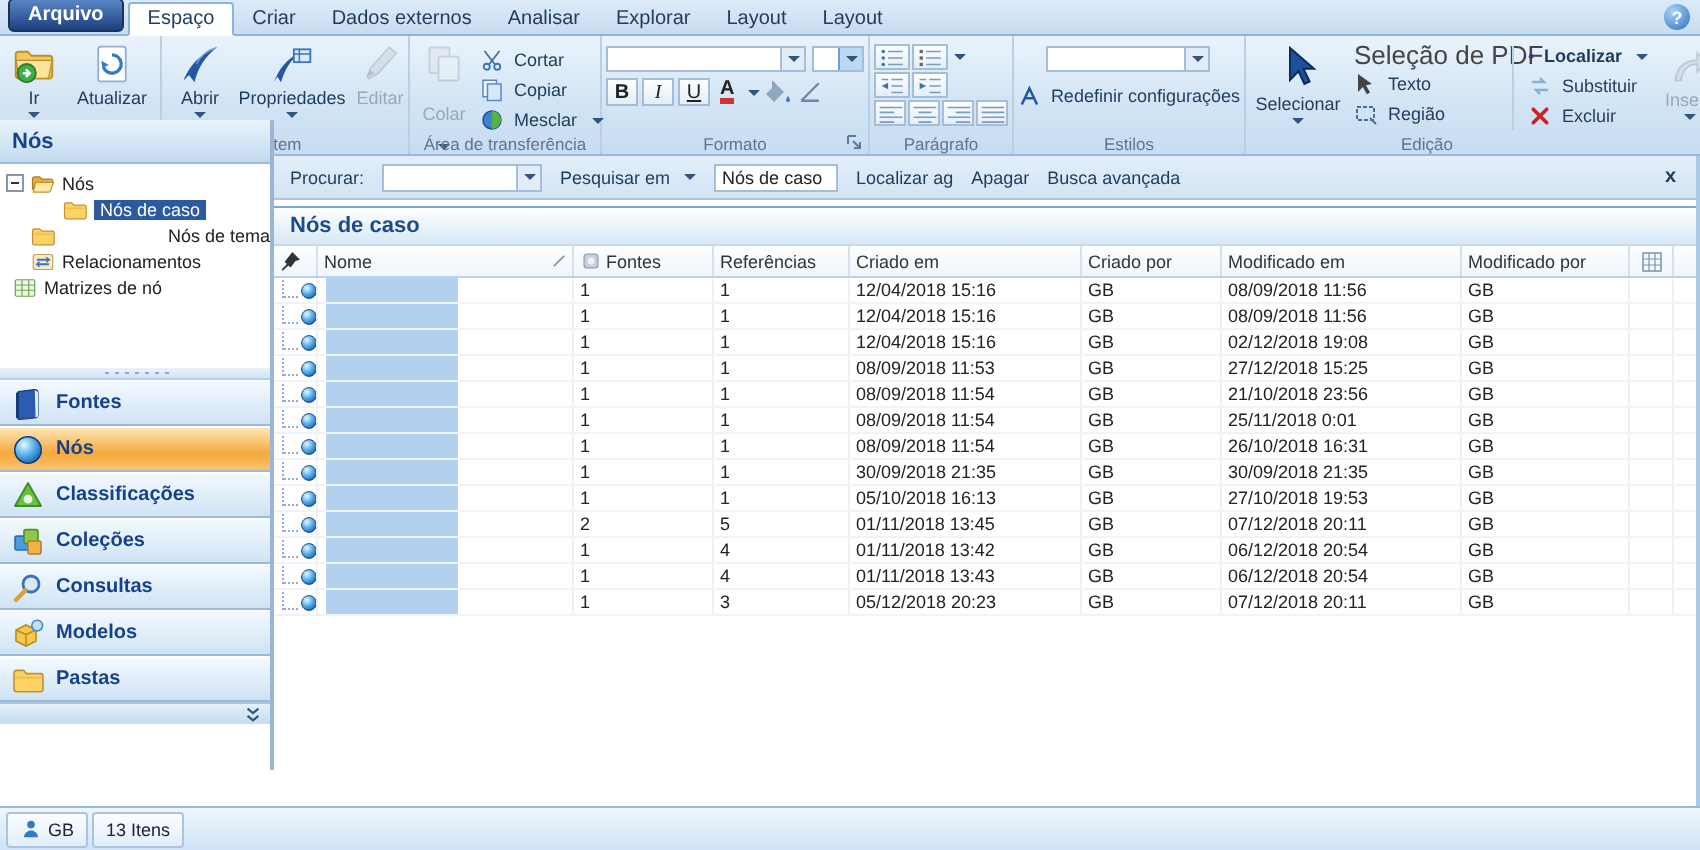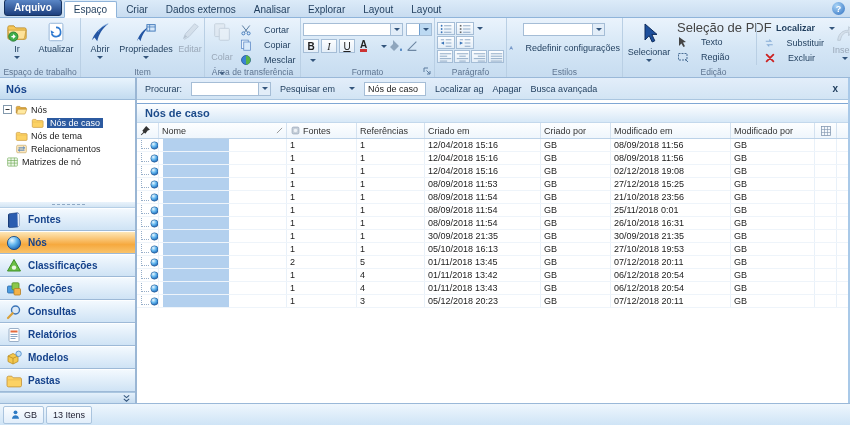--- a/index.html
+++ b/index.html
@@ -29,38 +29,38 @@
        padding:2px 2px 12px;display:flex;align-items:flex-start;}
   .grp-label{position:absolute;bottom:0;left:0;right:0;text-align:center;font-size:8.5px;color:#5e7490;white-space:nowrap;}
   .bigbtn{display:flex;flex-direction:column;align-items:center;font-size:9px;color:#1e3c5c;
           padding-top:1px;line-height:10px;text-align:center;}
   .bigbtn .ic{width:22px;height:22px;margin-bottom:1px;}
   .caret{width:0;height:0;border-left:3px solid transparent;border-right:3px solid transparent;
          border-top:3px solid #33557c;margin-top:2px;}
   .caret.sm{border-top-width:3px;margin:0 0 0 2px;}
   .dis{color:#9aa8b8;}
   .dis svg{opacity:.5;}
-  .smallbtn{display:flex;align-items:center;gap:12px;height:14px;font-size:9px;color:#1e3c5c;white-space:nowrap;}
+  .smallbtn{display:flex;align-items:center;gap:5px;height:14px;font-size:9px;color:#1e3c5c;white-space:nowrap;}
   .smallbtn .ic{width:12px;height:12px;}
   .vline{width:1px;background:#b9cfe4;height:42px;margin:2px 3px 0;}
 
   .combo{height:13px;border:1px solid #a5bdd6;background:#fff;position:relative;box-sizing:border-box;}
   .combo .cbar{position:absolute;right:0;top:0;bottom:0;width:11px;background:#e2edf8;border-left:1px solid #a5bdd6;
     display:flex;align-items:center;justify-content:center;}
   .combo .cbar .caret{margin-top:0;}
   .szcombo .cbar{background:#bcd9f2;border-left:1px solid #6f9fd0;}
   .fbtn{width:16px;height:14px;border:1px solid #a5bdd6;background:linear-gradient(#fdfeff,#e4eef8);
     display:flex;align-items:center;justify-content:center;font-size:10px;color:#222;box-sizing:border-box;}
   .pbtn{width:18px;height:13px;border:1px solid #a5bdd6;background:linear-gradient(#fdfeff,#e4eef8);
     display:flex;align-items:center;justify-content:center;box-sizing:border-box;}
   .pbtn .ic{width:13px;height:10px;}
   .launcher{position:absolute;right:2px;bottom:1px;width:10px;height:10px;}
 
   
-  .sidebar{position:absolute;left:0;top:78px;width:135px;height:325px;border-right:2px solid #9ab6d4;box-sizing:content-box;}
+  .sidebar{position:absolute;left:0;top:60px;width:135px;height:325px;border-right:2px solid #9ab6d4;box-sizing:content-box;}
   .side-header{height:22px;background:linear-gradient(#e9f4fd,#c2dbf0);border-bottom:1px solid #9cbbd9;
     display:flex;align-items:center;padding-left:6px;font-size:11px;font-weight:bold;color:#15428b;box-sizing:border-box;}
   .tree{height:101px;background:#fff;padding-top:3px;box-sizing:border-box;overflow:hidden;}
   .titem{height:13px;display:flex;align-items:center;font-size:9px;color:#222;gap:3px;white-space:nowrap;}
   .titem .ic{width:13px;height:12px;flex:none;}
   .titem .exp{width:9px;height:9px;flex:none;}
   .titem .lbl.sel{background:#2c5aa0;color:#fff;padding:0 3px;}
   .splitter{height:7px;background:linear-gradient(#eaf3fb,#d3e5f4);border-top:1px solid #fff;border-bottom:1px solid #b6cfe6;
     display:flex;align-items:center;justify-content:center;box-sizing:border-box;}
   .splitter .dots{width:34px;height:3px;background-image:radial-gradient(#8ea9c4 1px,transparent 1.2px);background-size:5px 3px;}
@@ -482,21 +482,21 @@
         </div>
         <div class="titem" style="padding-left: 31px;">
           <span class="ic">
             <svg viewBox="0 0 16 16">
               <path d="M1 4.6c0-.8.6-1.4 1.4-1.4h3.4l1.4 1.6h7c.7 0 1.3.6 1.3 1.3v6.4c0 .8-.6 1.4-1.4 1.4H2.4c-.8 0-1.4-.6-1.4-1.4z" fill="#fcd264" stroke="#c29136" stroke-width="0.8"></path>
               <path d="M1.2 6.8h13.6" stroke="#e8bb52" stroke-width="0.8"></path>
             </svg>
           </span>
           <span class="lbl sel">Nós de caso</span>
         </div>
-        <div class="titem" style="padding-left: 15px;">
+        <div class="titem" style="padding-left: 15px; justify-content: space-between;">
           <span class="ic">
             <svg viewBox="0 0 16 16">
               <path d="M1 4.6c0-.8.6-1.4 1.4-1.4h3.4l1.4 1.6h7c.7 0 1.3.6 1.3 1.3v6.4c0 .8-.6 1.4-1.4 1.4H2.4c-.8 0-1.4-.6-1.4-1.4z" fill="#fcd264" stroke="#c29136" stroke-width="0.8"></path>
               <path d="M1.2 6.8h13.6" stroke="#e8bb52" stroke-width="0.8"></path>
             </svg>
           </span>
           <span class="lbl">Nós de tema</span>
         </div>
         <div class="titem" style="padding-left: 15px;">
           <span class="ic">
@@ -567,30 +567,20 @@
           <span>Coleções</span>
         </div>
         <div class="navitem">
           <span class="ic">
             <svg viewBox="0 0 16 16">
               <circle cx="9.5" cy="6" r="4" fill="#dbe9f7" stroke="#3a74b8" stroke-width="1.4"></circle>
               <path d="M6.6 9.2L2 14" stroke="#d9a13c" stroke-width="2.2" stroke-linecap="round"></path>
             </svg>
           </span>
           <span>Consultas</span>
-        </div>
-        <div class="navitem">
-          <span class="ic">
-            <svg viewBox="0 0 16 16">
-              <rect x="3" y="1.5" width="10" height="13" rx="1" fill="#fff" stroke="#9bb0c8"></rect>
-              <rect x="4.5" y="3.5" width="7" height="2" fill="#e46a3c"></rect>
-              <path d="M4.5 7.5h7M4.5 9.5h7M4.5 11.5h5" stroke="#7d9bbd" stroke-width="0.9"></path>
-            </svg>
-          </span>
-          <span>Relatórios</span>
         </div>
         <div class="navitem">
           <span class="ic">
             <svg viewBox="0 0 16 16">
               <path d="M2 6l5-2.5L12 6v5.5L7 14 2 11.5z" fill="#f4c84e" stroke="#b98d24" stroke-width="0.8"></path>
               <path d="M2 6l5 2.3L12 6M7 8.3V14" stroke="#b98d24" stroke-width="0.8" fill="none"></path>
               <circle cx="12.6" cy="3.8" r="2.7" fill="#bfe0f7" stroke="#4a86c8" stroke-width="0.8"></circle>
             </svg>
           </span>
           <span>Modelos</span>

